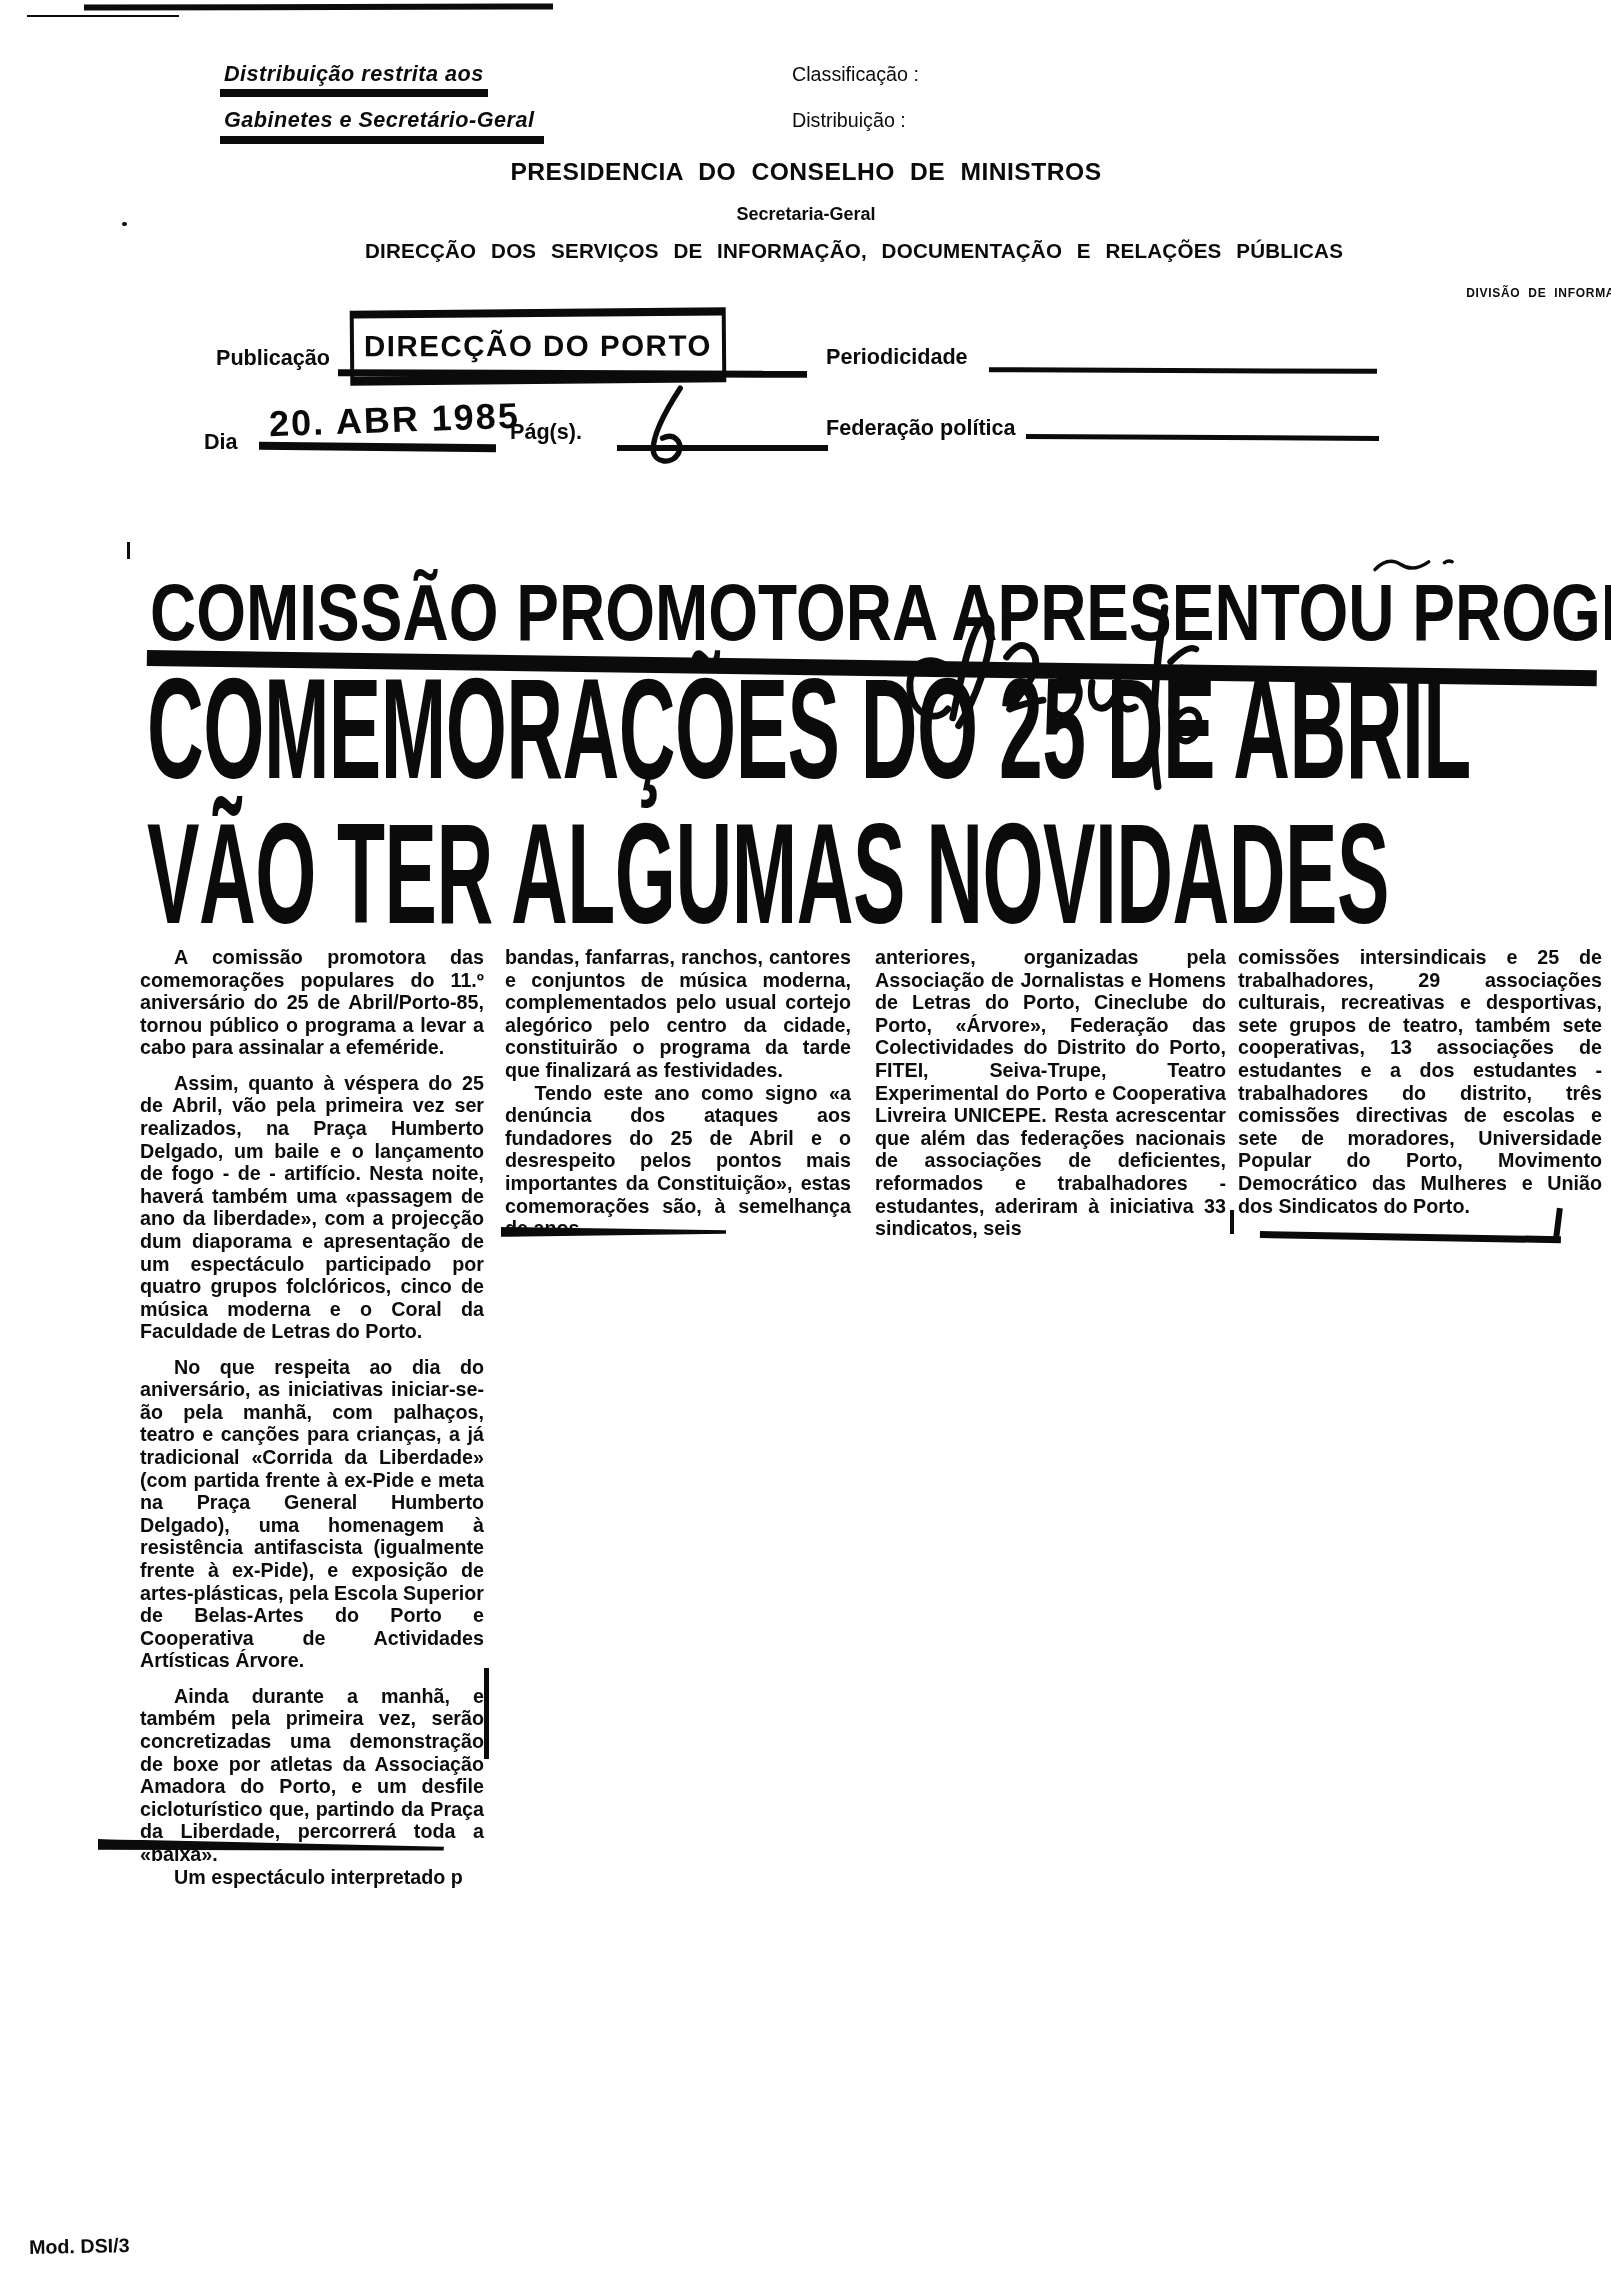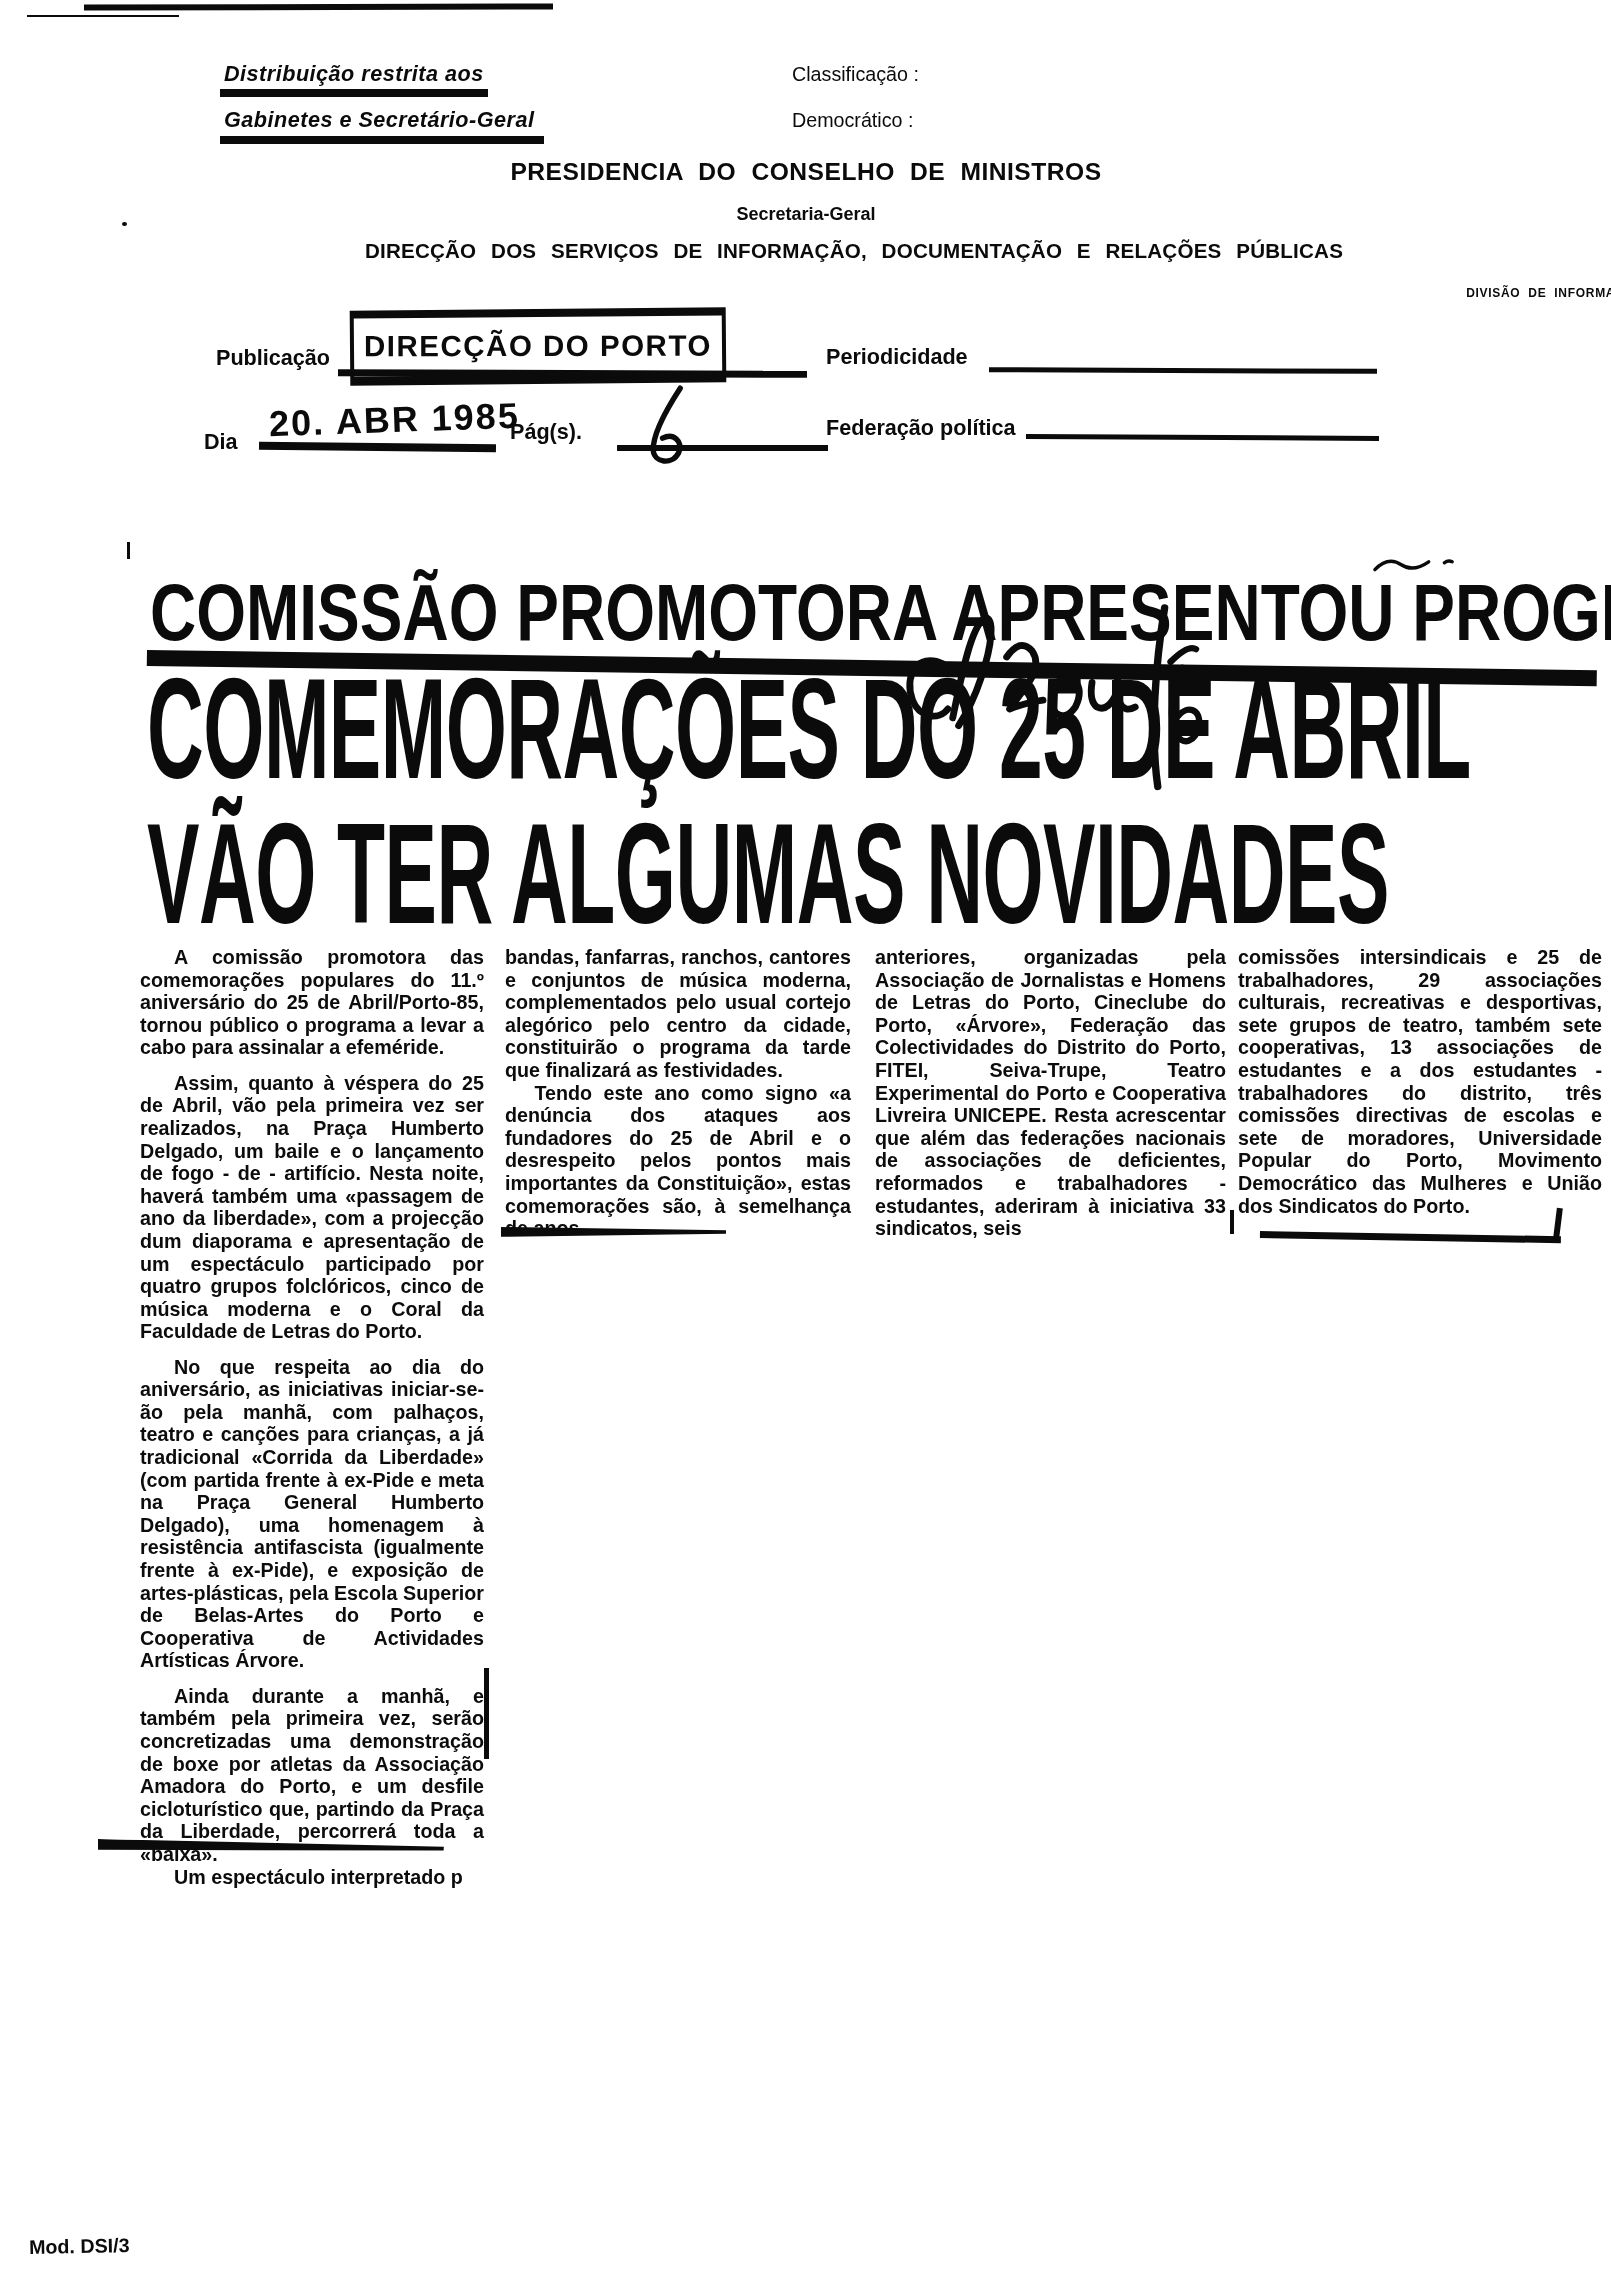--- a/index.html
+++ b/index.html
@@ -42,21 +42,21 @@
   <div class="bar" style="left:84px;top:3.9px;width:469px;height:5.9px;transform:rotate(-0.15deg);"></div>
   <div class="bar" style="left:27px;top:14.7px;width:152px;height:2.5px;"></div>
   <div class="bar" style="left:122px;top:222px;width:4.9px;height:4.4px;border-radius:50%;"></div>
 
   <div class="abs note" style="left:224px;top:63px;text-align:right;">Distribuição restrita aos</div>
   <div class="bar" style="left:220px;top:89px;width:268px;height:8.4px;"></div>
   <div class="abs note" style="left:224px;top:109px;">Gabinetes e Secretário-Geral</div>
   <div class="bar" style="left:220px;top:136px;width:324px;height:8.4px;"></div>
 
   <div class="abs rlabel" style="left:792px;top:63px;">Classificação :</div>
-  <div class="abs rlabel" style="left:792px;top:109px;">Democrático :</div>
+  <div class="abs rlabel" style="left:792px;top:109px;">Distribuição :</div>
 
   <div class="abs orgsub" style="left:0;top:204px;">Secretaria-Geral</div>
   <div class="abs orgtitle" style="left:0;top:158px;">PRESIDENCIA DO CONSELHO DE MINISTROS</div>
   <div class="abs orgdept" style="left:0;top:239px;">DIRECÇÃO DOS SERVIÇOS DE INFORMAÇÃO, DOCUMENTAÇÃO E RELAÇÕES PÚBLICAS</div>
   <div class="abs orgdiv" style="left:0;top:286px;">DIVISÃO DE INFORMAÇÃO</div>
 
   <div class="abs flabel" style="left:216px;top:345px;">Publicação</div>
   <div class="stampbox" style="left:350px;top:309px;width:368px;height:58px;">
     <span class="stamptext">DIRECÇÃO DO PORTO</span>
   </div>

